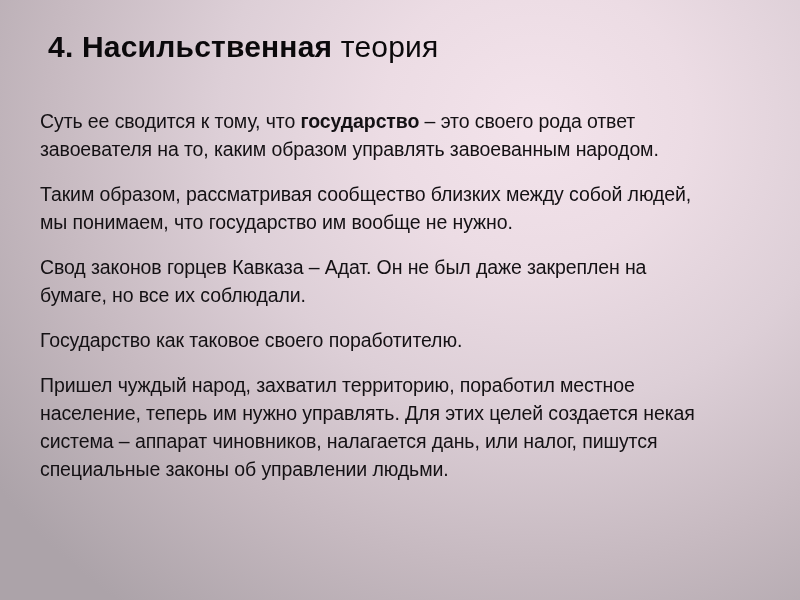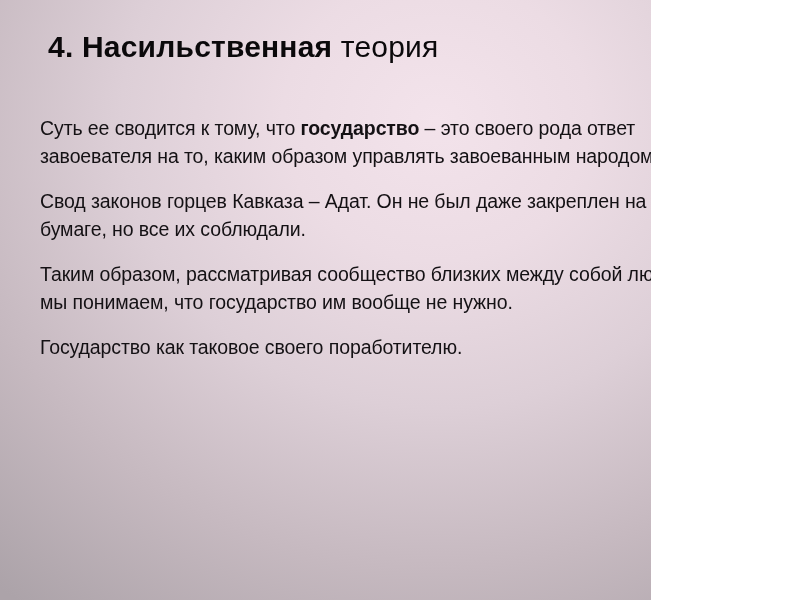--- a/index.html
+++ b/index.html
@@ -1,21 +1,21 @@
 <!DOCTYPE html>
 <html lang="ru"><head>
 <meta charset="utf-8">
 <style>
   html, body {
     margin: 0;
     padding: 0;
   }
   .slide {
     position: relative;
-    width: 651px;
+    width: 800px;
     height: 600px;
     overflow: hidden;
     background:
       radial-gradient(ellipse 700px 640px at 67% 20%,
         #f3e3eb 0%,
         #ecdce4 22%,
         #ddcfd7 45%,
         #c6b9c0 70%,
         #aca3a9 96%);
     font-family: "Liberation Sans", "DejaVu Sans", sans-serif;
@@ -32,21 +32,21 @@
     color: #0b090b;
     white-space: pre;
     letter-spacing: 0.2px;
   }
   .title-regular {
     font-weight: normal;
   }
   .body-text {
     position: absolute;
     left: 40px;
-    top: 114px;
+    top: 107px;
     width: 712px;
   }
   .para {
     margin: 0 0 17px 0;
     font-size: 19.5px;
     line-height: 28px;
     white-space: pre-line;
     letter-spacing: -0.1px;
   }
   .bold-run {
@@ -55,19 +55,23 @@
 </style>
 </head>
 <body>
 
 <div class="slide">
   <h1 class="title"><span class="title-bold">4. Насильственная</span><span class="title-regular"> теория</span></h1>
 
   <div class="body-text">
       <p class="para"><span class="text-run">Суть ее сводится к тому, что </span><span class="bold-run">государство</span><span class="text-run"> – это своего рода ответ
 завоевателя на то, каким образом управлять завоеванным народом.</span></p>
+      <p class="para"><span class="text-run">Таким образом, рассматривая сообщество близких между собой людей,
+мы понимаем, что государство им вообще не нужно.</span></p>
       <p class="para"><span class="text-run">Свод законов горцев Кавказа – Адат. Он не был даже закреплен на
 бумаге, но все их соблюдали.</span></p>
-      <p class="para"><span class="text-run">Таким образом, рассматривая сообщество близких между собой людей,
-мы понимаем, что государство им вообще не нужно.</span></p>
       <p class="para"><span class="text-run">Государство как таковое своего поработителю.</span></p>
+      <p class="para"><span class="text-run">Пришел чуждый народ, захватил территорию, поработил местное
+население, теперь им нужно управлять. Для этих целей создается некая
+система – аппарат чиновников, налагается дань, или налог, пишутся
+специальные законы об управлении людьми.</span></p>
     </div>
 </div>
 
 </body></html>

